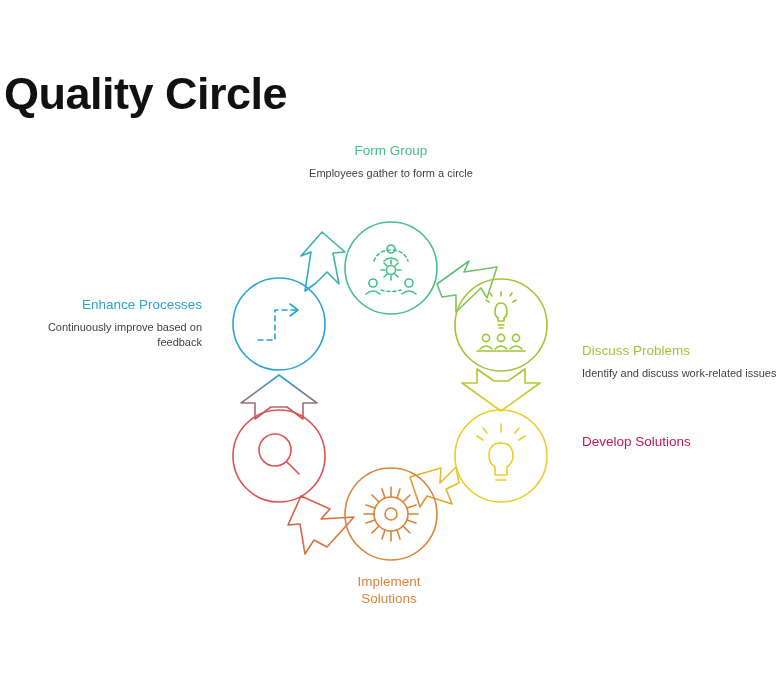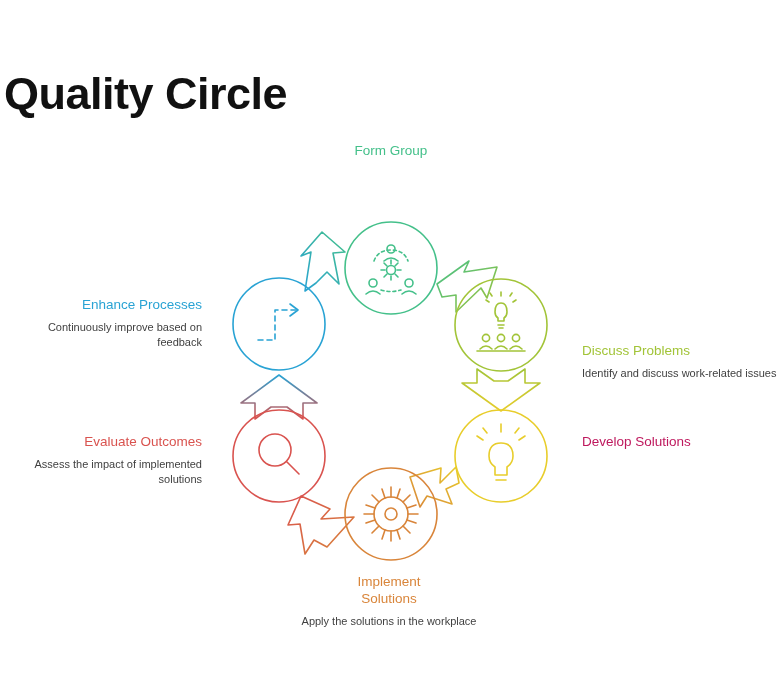--- a/index.html
+++ b/index.html
@@ -188,39 +188,35 @@
 
       <g stroke="#29a3d4">
         <path d="M 258 340 L 275 340 L 275 310 L 296 310" stroke-dasharray="5 4"></path>
         <path d="M 290 304 L 298 310 L 290 316"></path>
       </g>
     </g>
   </svg>
 
   <div class="node-text t-top">
     <div class="node-title" style="color:#44c08a">Form Group</div>
+    <div class="node-desc">Employees gather to form a circle</div>
   </div>
 
   <div class="node-text t-right1">
     <div class="node-title" style="color:#a2c438">Discuss Problems</div>
     <div class="node-desc">Identify and discuss work-related issues</div>
   </div>
 
   <div class="node-text t-right2">
     <div class="node-title" style="color:#be185d">Develop Solutions</div>
   </div>
 
   <div class="node-text t-bottom">
     <div class="node-title" style="color:#d9853a; max-width:120px; margin-left:auto; margin-right:auto;">Implement Solutions</div>
-    <div class="node-desc">Apply the solutions in the workplace</div>
-  </div>
-
-  <div class="node-text t-left2">
-    <div class="node-title" style="color:#d9534f">Evaluate Outcomes</div>
-    <div class="node-desc">Assess the impact of implemented solutions</div>
-  </div>
+  </div>
+
 
   <div class="node-text t-left1">
     <div class="node-title" style="color:#29a3d4">Enhance Processes</div>
     <div class="node-desc">Continuously improve based on feedback</div>
   </div>
 
 </div>
 
 </body></html>

